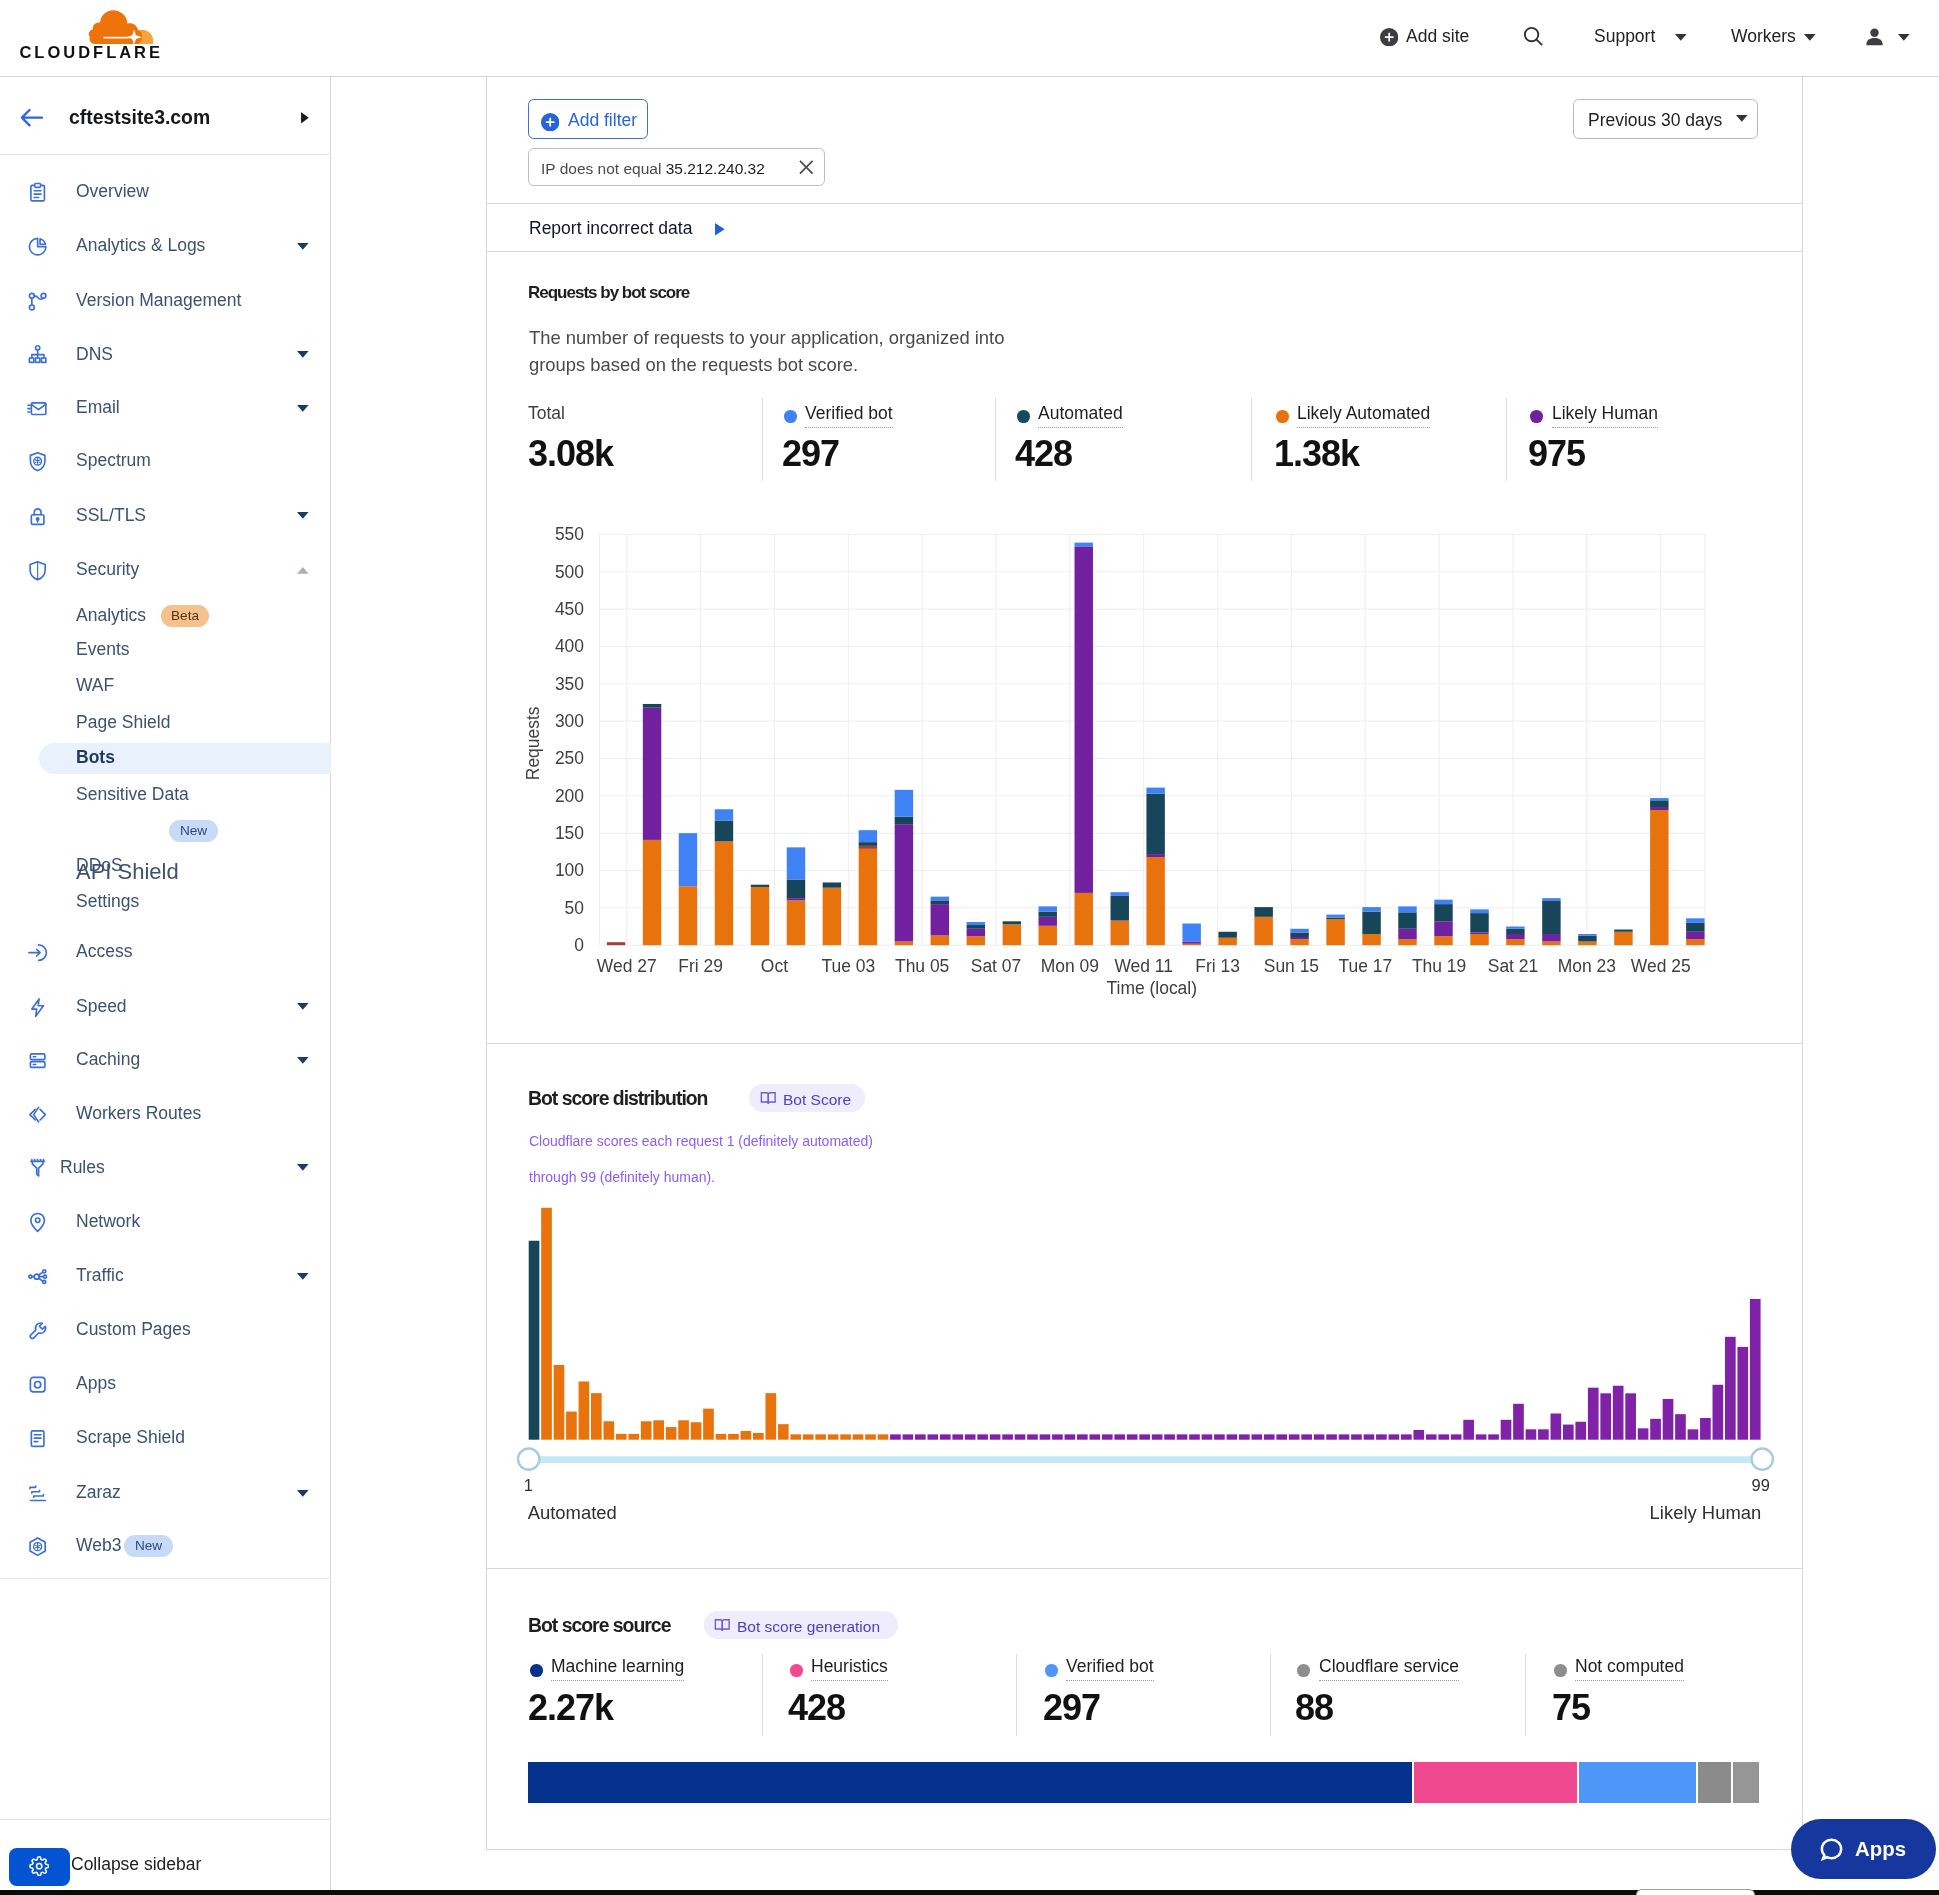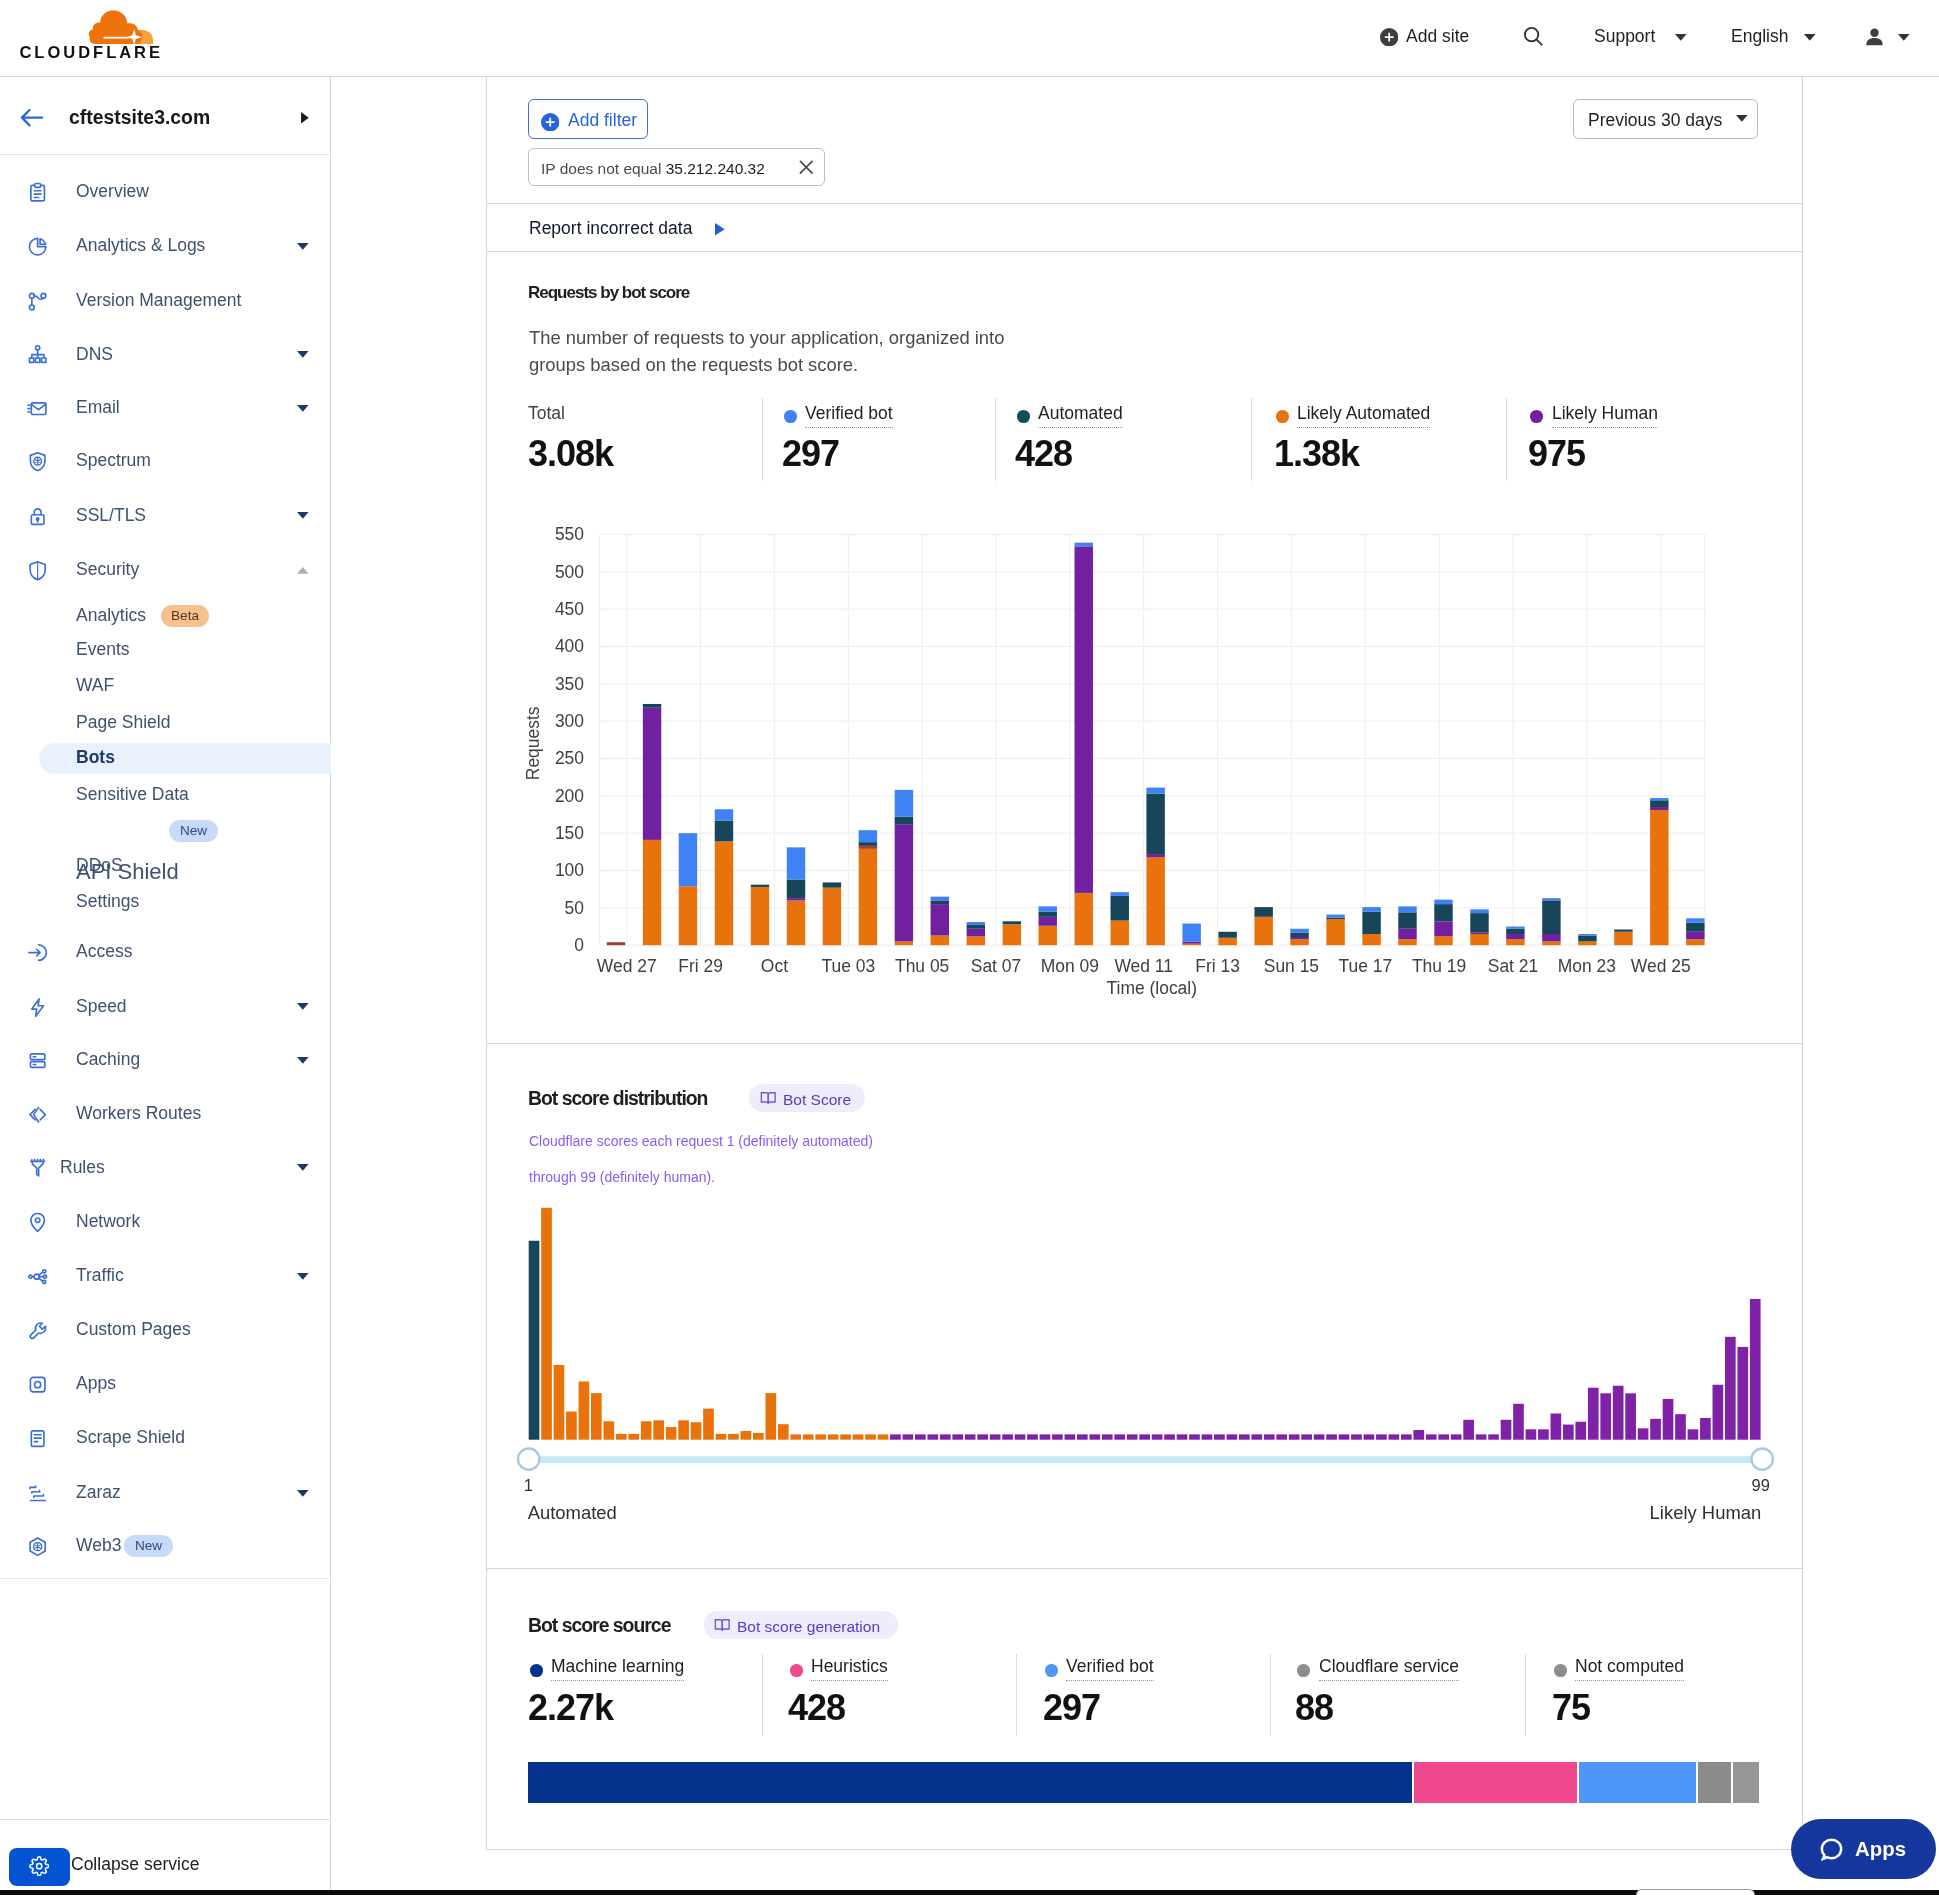--- a/index.html
+++ b/index.html
@@ -20,21 +20,21 @@
   </svg>
 <div style="position:absolute;left:1406px;top:26px;font-size:17.5px;color:#222">Add site</div>
 <svg style="position:absolute;left:1522px;top:25px" width="23" height="23" viewBox="0 0 24 24" fill="none" stroke="#333" stroke-width="2">
     <circle cx="10" cy="10" r="7"></circle>
     <line x1="15.2" y1="15.2" x2="21" y2="21"></line>
   </svg>
 <div style="position:absolute;left:1594px;top:26px;font-size:17.5px;color:#222">Support</div>
 <svg style="position:absolute;left:1675px;top:34px" width="11.6" height="6.8" viewBox="0 0 12 7">
     <polygon points="0,0 12,0 6.0,7" fill="#333"></polygon>
   </svg>
-<div style="position:absolute;left:1731px;top:26px;font-size:17.5px;color:#222">English</div>
+<div style="position:absolute;left:1731px;top:26px;font-size:17.5px;color:#222">Workers</div>
 <svg style="position:absolute;left:1804px;top:34px" width="11.6" height="6.8" viewBox="0 0 12 7">
     <polygon points="0,0 12,0 6.0,7" fill="#333"></polygon>
   </svg>
 <svg style="position:absolute;left:1863px;top:25px" width="23" height="23" viewBox="0 0 24 24" fill="#3E3E42">
     <circle cx="12" cy="8" r="4.4"></circle>
     <path d="M3.5 21 C3.5 15.5 7 13.5 12 13.5 C17 13.5 20.5 15.5 20.5 21 Z"></path>
   </svg>
 <svg style="position:absolute;left:1898px;top:34px" width="11.6" height="6.8" viewBox="0 0 12 7">
     <polygon points="0,0 12,0 6.0,7" fill="#333"></polygon>
   </svg>
@@ -215,21 +215,21 @@
 <div style="position:absolute;left:76px;top:891px;font-size:17.5px;color:#3D5170">Settings</div>
 <div style="position:absolute;left:161px;top:605px;width:48px;height:22px;border-radius:11.6px;background:#F5C28E;color:#54361B;font-size:13.6px;text-align:center;line-height:22px">Beta</div>
 <div style="position:absolute;left:169px;top:820px;width:49px;height:22px;border-radius:11.6px;background:#C7DAF8;color:#2C4A88;font-size:13.6px;text-align:center;line-height:22px">New</div>
 <div style="position:absolute;left:0;top:1578px;width:331px;height:1px;background:#E8E8E8"></div>
 <div style="position:absolute;left:0;top:1819px;width:331px;height:1px;background:#E0E0E0"></div>
 <div style="position:absolute;left:8.7px;top:1848px;width:61px;height:38px;border-radius:7.8px;background:#0453D3"></div>
 <svg style="position:absolute;left:29px;top:1856px" width="20.4" height="20.4" viewBox="0 0 24 24" fill="none" stroke="#fff" stroke-width="1.8">
     <circle cx="12" cy="12" r="3.1"></circle>
     <path d="M19.4 15a1.6 1.6 0 0 0 .33 1.82l.06.06a2 2 0 1 1-2.83 2.83l-.06-.06a1.6 1.6 0 0 0-1.82-.33 1.6 1.6 0 0 0-1 1.51V21a2 2 0 1 1-4 0v-.09a1.6 1.6 0 0 0-1-1.51 1.6 1.6 0 0 0-1.82.33l-.06.06a2 2 0 1 1-2.83-2.83l.06-.06a1.6 1.6 0 0 0 .33-1.82 1.6 1.6 0 0 0-1.51-1H3a2 2 0 1 1 0-4h.09a1.6 1.6 0 0 0 1.51-1 1.6 1.6 0 0 0-.33-1.82l-.06-.06a2 2 0 1 1 2.83-2.83l.06.06a1.6 1.6 0 0 0 1.82.33h.01a1.6 1.6 0 0 0 1-1.51V3a2 2 0 1 1 4 0v.09a1.6 1.6 0 0 0 1 1.51 1.6 1.6 0 0 0 1.82-.33l.06-.06a2 2 0 1 1 2.83 2.83l-.06.06a1.6 1.6 0 0 0-.33 1.82v.01a1.6 1.6 0 0 0 1.51 1H21a2 2 0 1 1 0 4h-.09a1.6 1.6 0 0 0-1.51 1z"></path>
   </svg>
-<div style="position:absolute;left:71px;top:1854px;font-size:17.5px;color:#222">Collapse service</div>
+<div style="position:absolute;left:71px;top:1854px;font-size:17.5px;color:#222">Collapse sidebar</div>
 <div style="position:absolute;left:486px;top:77px;width:1px;height:1772px;background:#D6D6D6"></div>
 <div style="position:absolute;left:1802px;top:77px;width:1px;height:1772px;background:#D6D6D6"></div>
 <div style="position:absolute;left:486px;top:203px;width:1316px;height:1px;background:#D6D6D6"></div>
 <div style="position:absolute;left:486px;top:251px;width:1316px;height:1px;background:#D6D6D6"></div>
 <div style="position:absolute;left:486px;top:1043px;width:1316px;height:1px;background:#D6D6D6"></div>
 <div style="position:absolute;left:486px;top:1568px;width:1316px;height:1px;background:#D6D6D6"></div>
 <div style="position:absolute;left:486px;top:1849px;width:1316px;height:1px;background:#D6D6D6"></div>
 <div style="position:absolute;left:528px;top:99px;width:120px;height:40px;border:1px solid #3B6FD6;border-radius:5.8px"></div>
 <svg style="position:absolute;left:541px;top:113px" width="18.4" height="18.4" viewBox="0 0 19 19">
     <circle cx="9.5" cy="9.5" r="9.5" fill="#2764D9"></circle>

